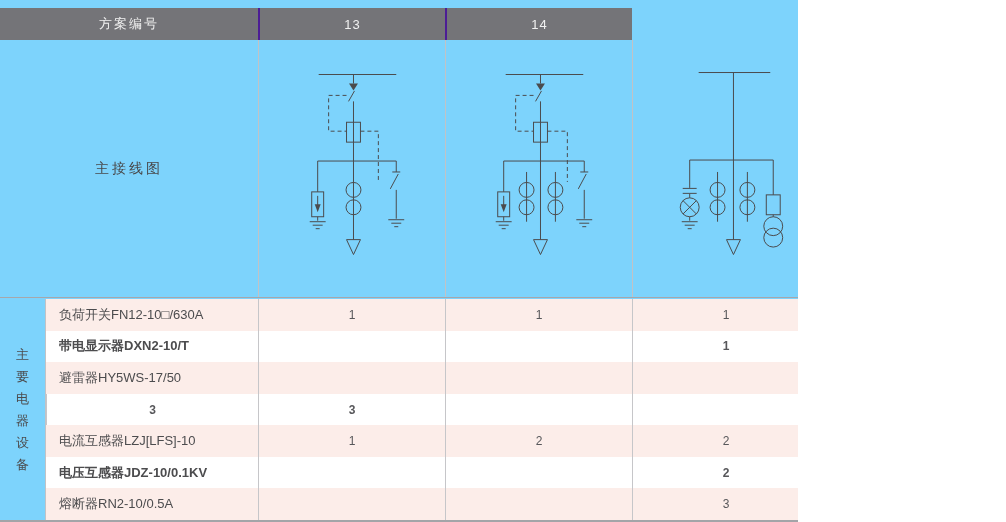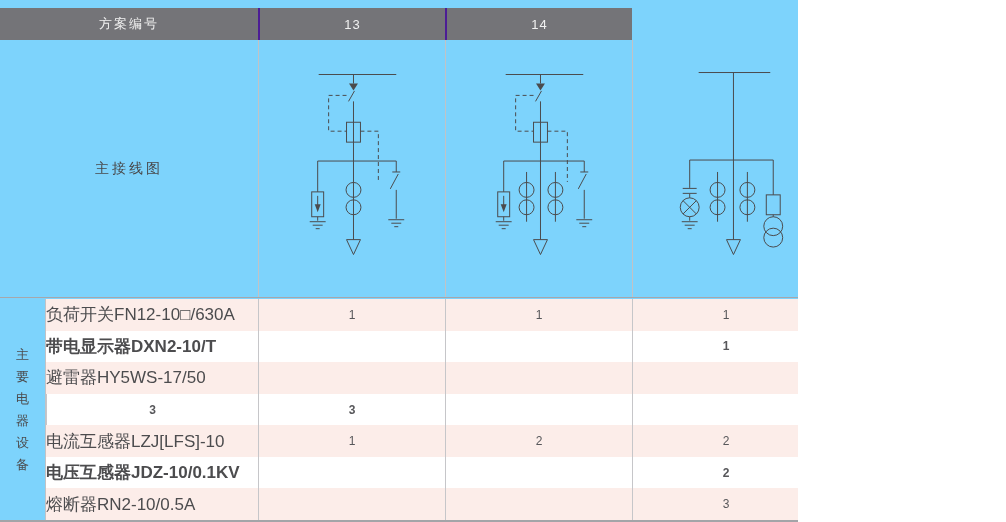--- a/index.html
+++ b/index.html
@@ -27,22 +27,22 @@
   .equip-section { position:absolute; top:299px; left:0; width:1006px; height:223px;
     display:flex; border-bottom:2px solid #a3a4a8; }
   .section-label { width:46px; border-right:1px solid #c2c2c5;
     display:flex; flex-direction:column; align-items:center; justify-content:center;
     font-size:13px; color:#4c4c4e; }
   .section-label span { display:block; line-height:22px; }
   .equip-rows { flex:1; display:flex; flex-direction:column; }
   .equip-row { flex:1; display:grid; grid-template-columns:212px 187px 187px 187px 187px; }
   .equip-row.pink { background:#fcede9; }
   .equip-row.white { background:#ffffff;font-weight:bold; }
-  .equip-label { display:flex; align-items:center; 
-    font-size:17px; color:#4c4c4e; }
+  .equip-label { display:flex; align-items:center; padding-left:13px;
+    font-size:13px; color:#4c4c4e; }
   .equip-val { border-left:1px solid #c6c6c9; display:flex; align-items:center;
     justify-content:center; font-size:12px; color:#57575a; }
 
   .schematic { stroke:#4b4b4d; stroke-width:1; fill:none; }
   .defs-holder { position:absolute; width:0; height:0; overflow:hidden; }
 </style>
 </head>
 <body>
 
 <svg class="defs-holder" aria-hidden="true">

